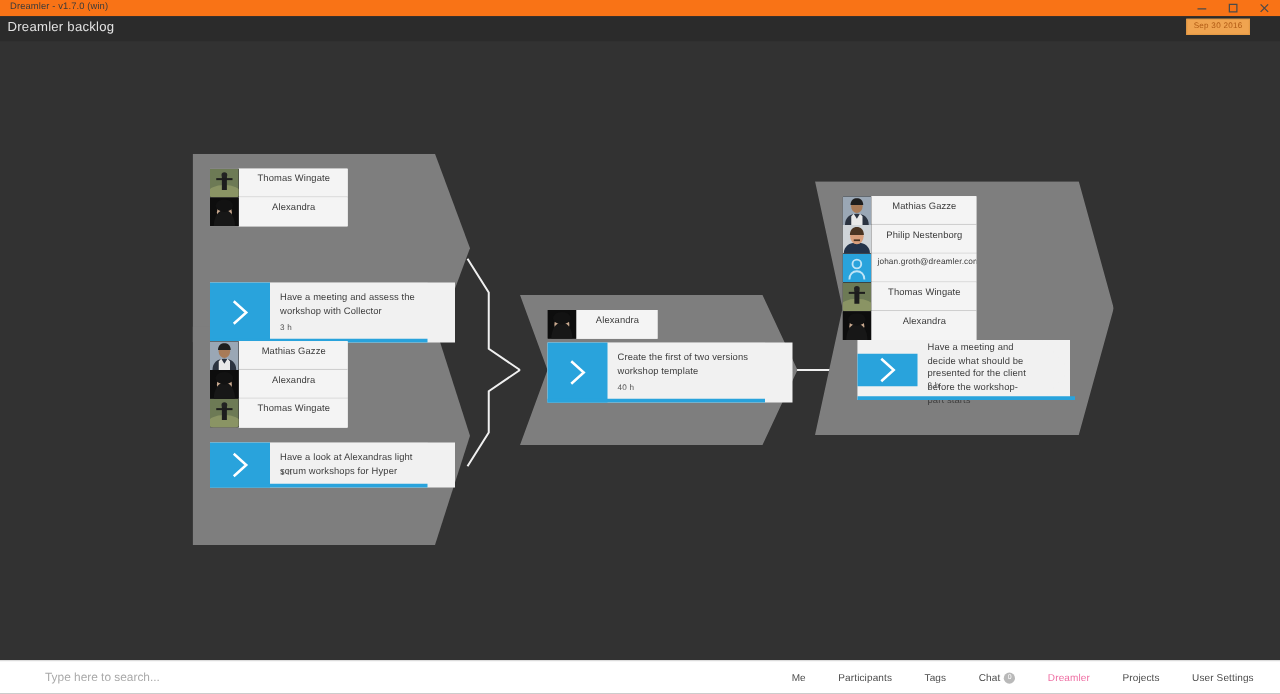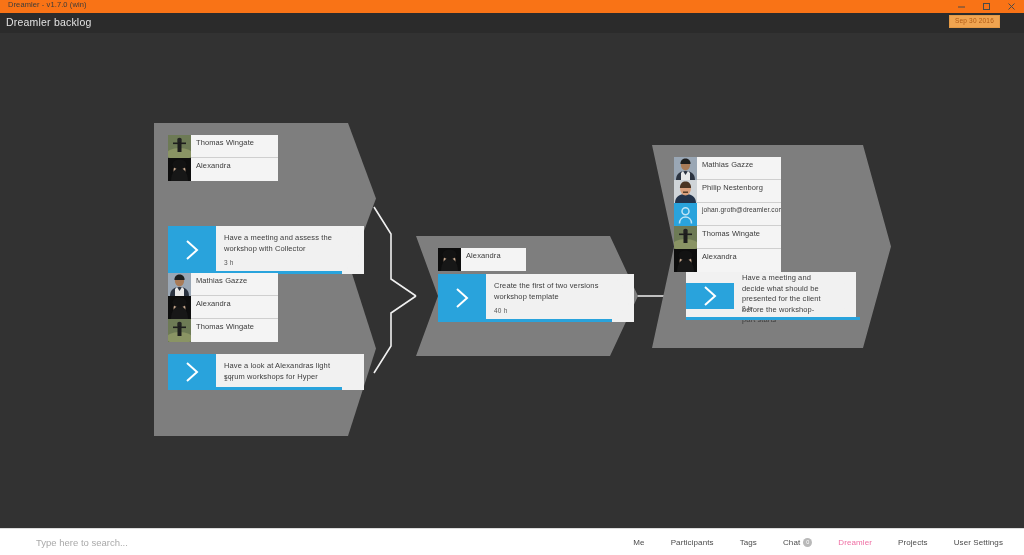--- a/index.html
+++ b/index.html
@@ -73,20 +73,21 @@
   }
   .shell.arrow-lr {
     clip-path: polygon(0 0, calc(100% - 28px) 0, 100% 50%, calc(100% - 28px) 100%, 0 100%, 22px 50%);
   }
 
   
   .participants {
     position: absolute;
     background: #ffffff;
     z-index: 3;
+    text-align: center;
   }
   .prow {
     display: flex; align-items: stretch;
     height: 23px;
     background: #f2f2f2;
     border-bottom: 1px solid #cfcfcf;
   }
   .prow:last-child { border-bottom: none; }
   .pavatar {
     width: 23px; height: 23px; flex: 0 0 23px;

